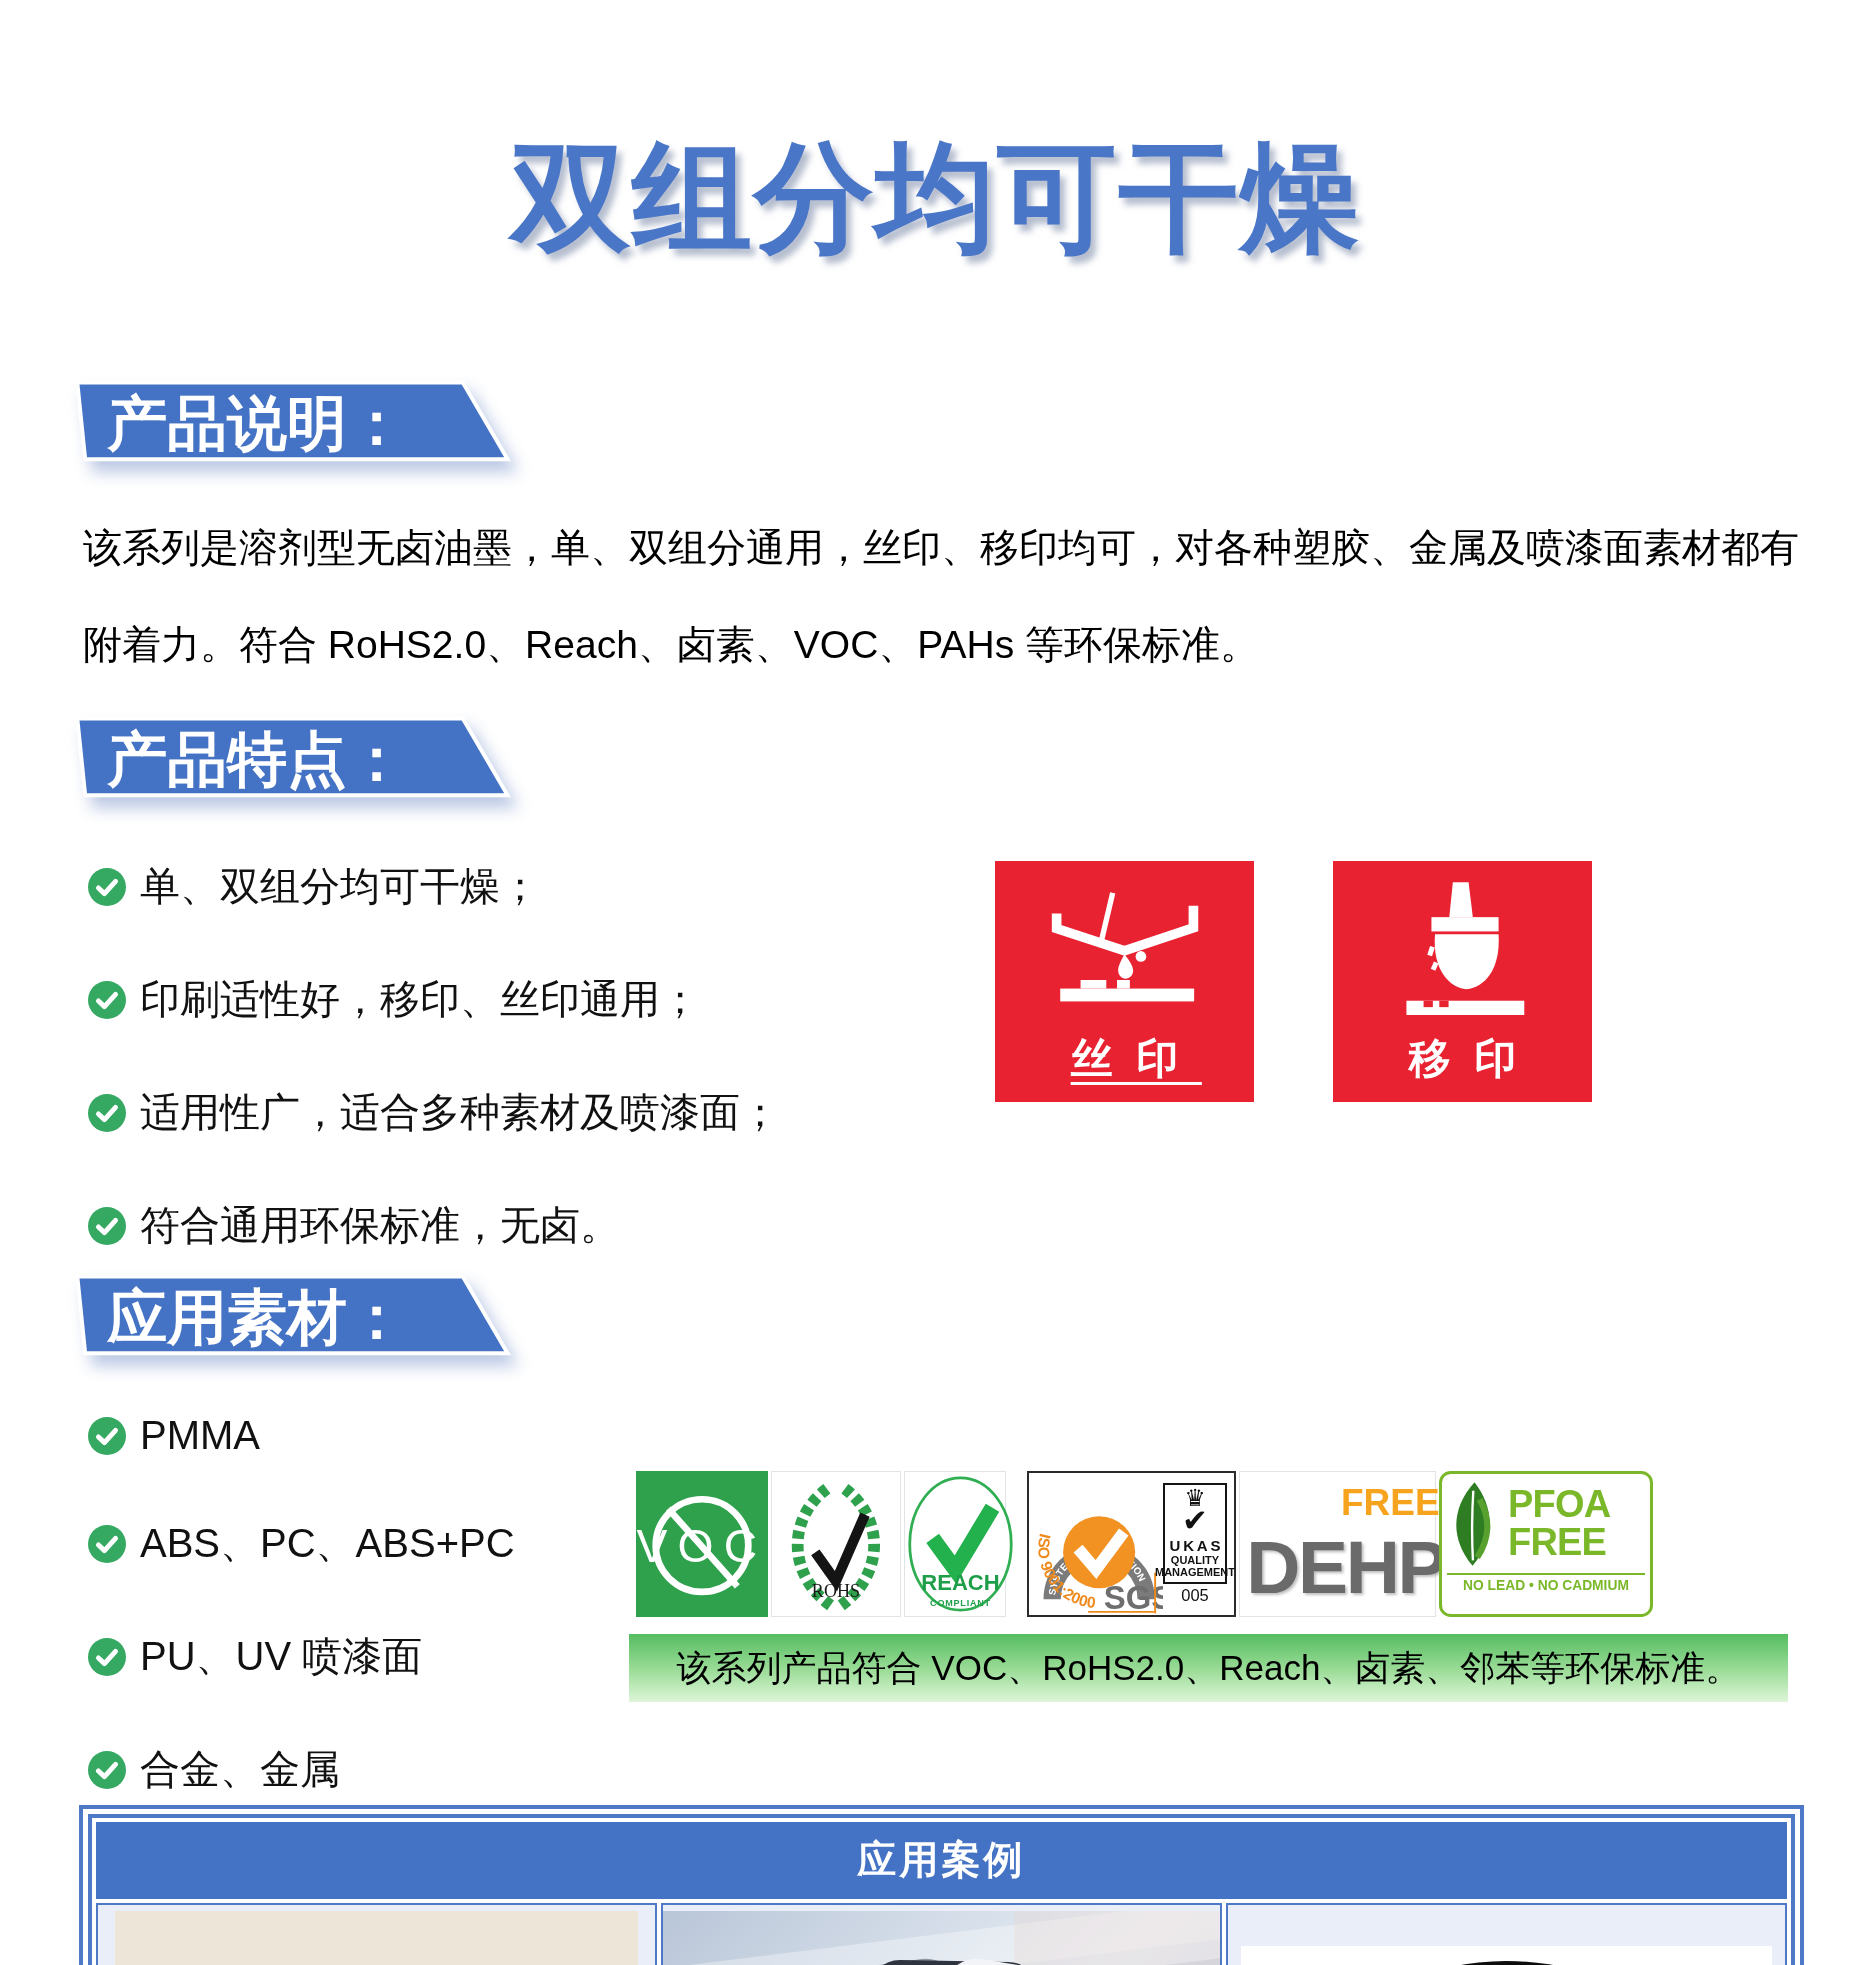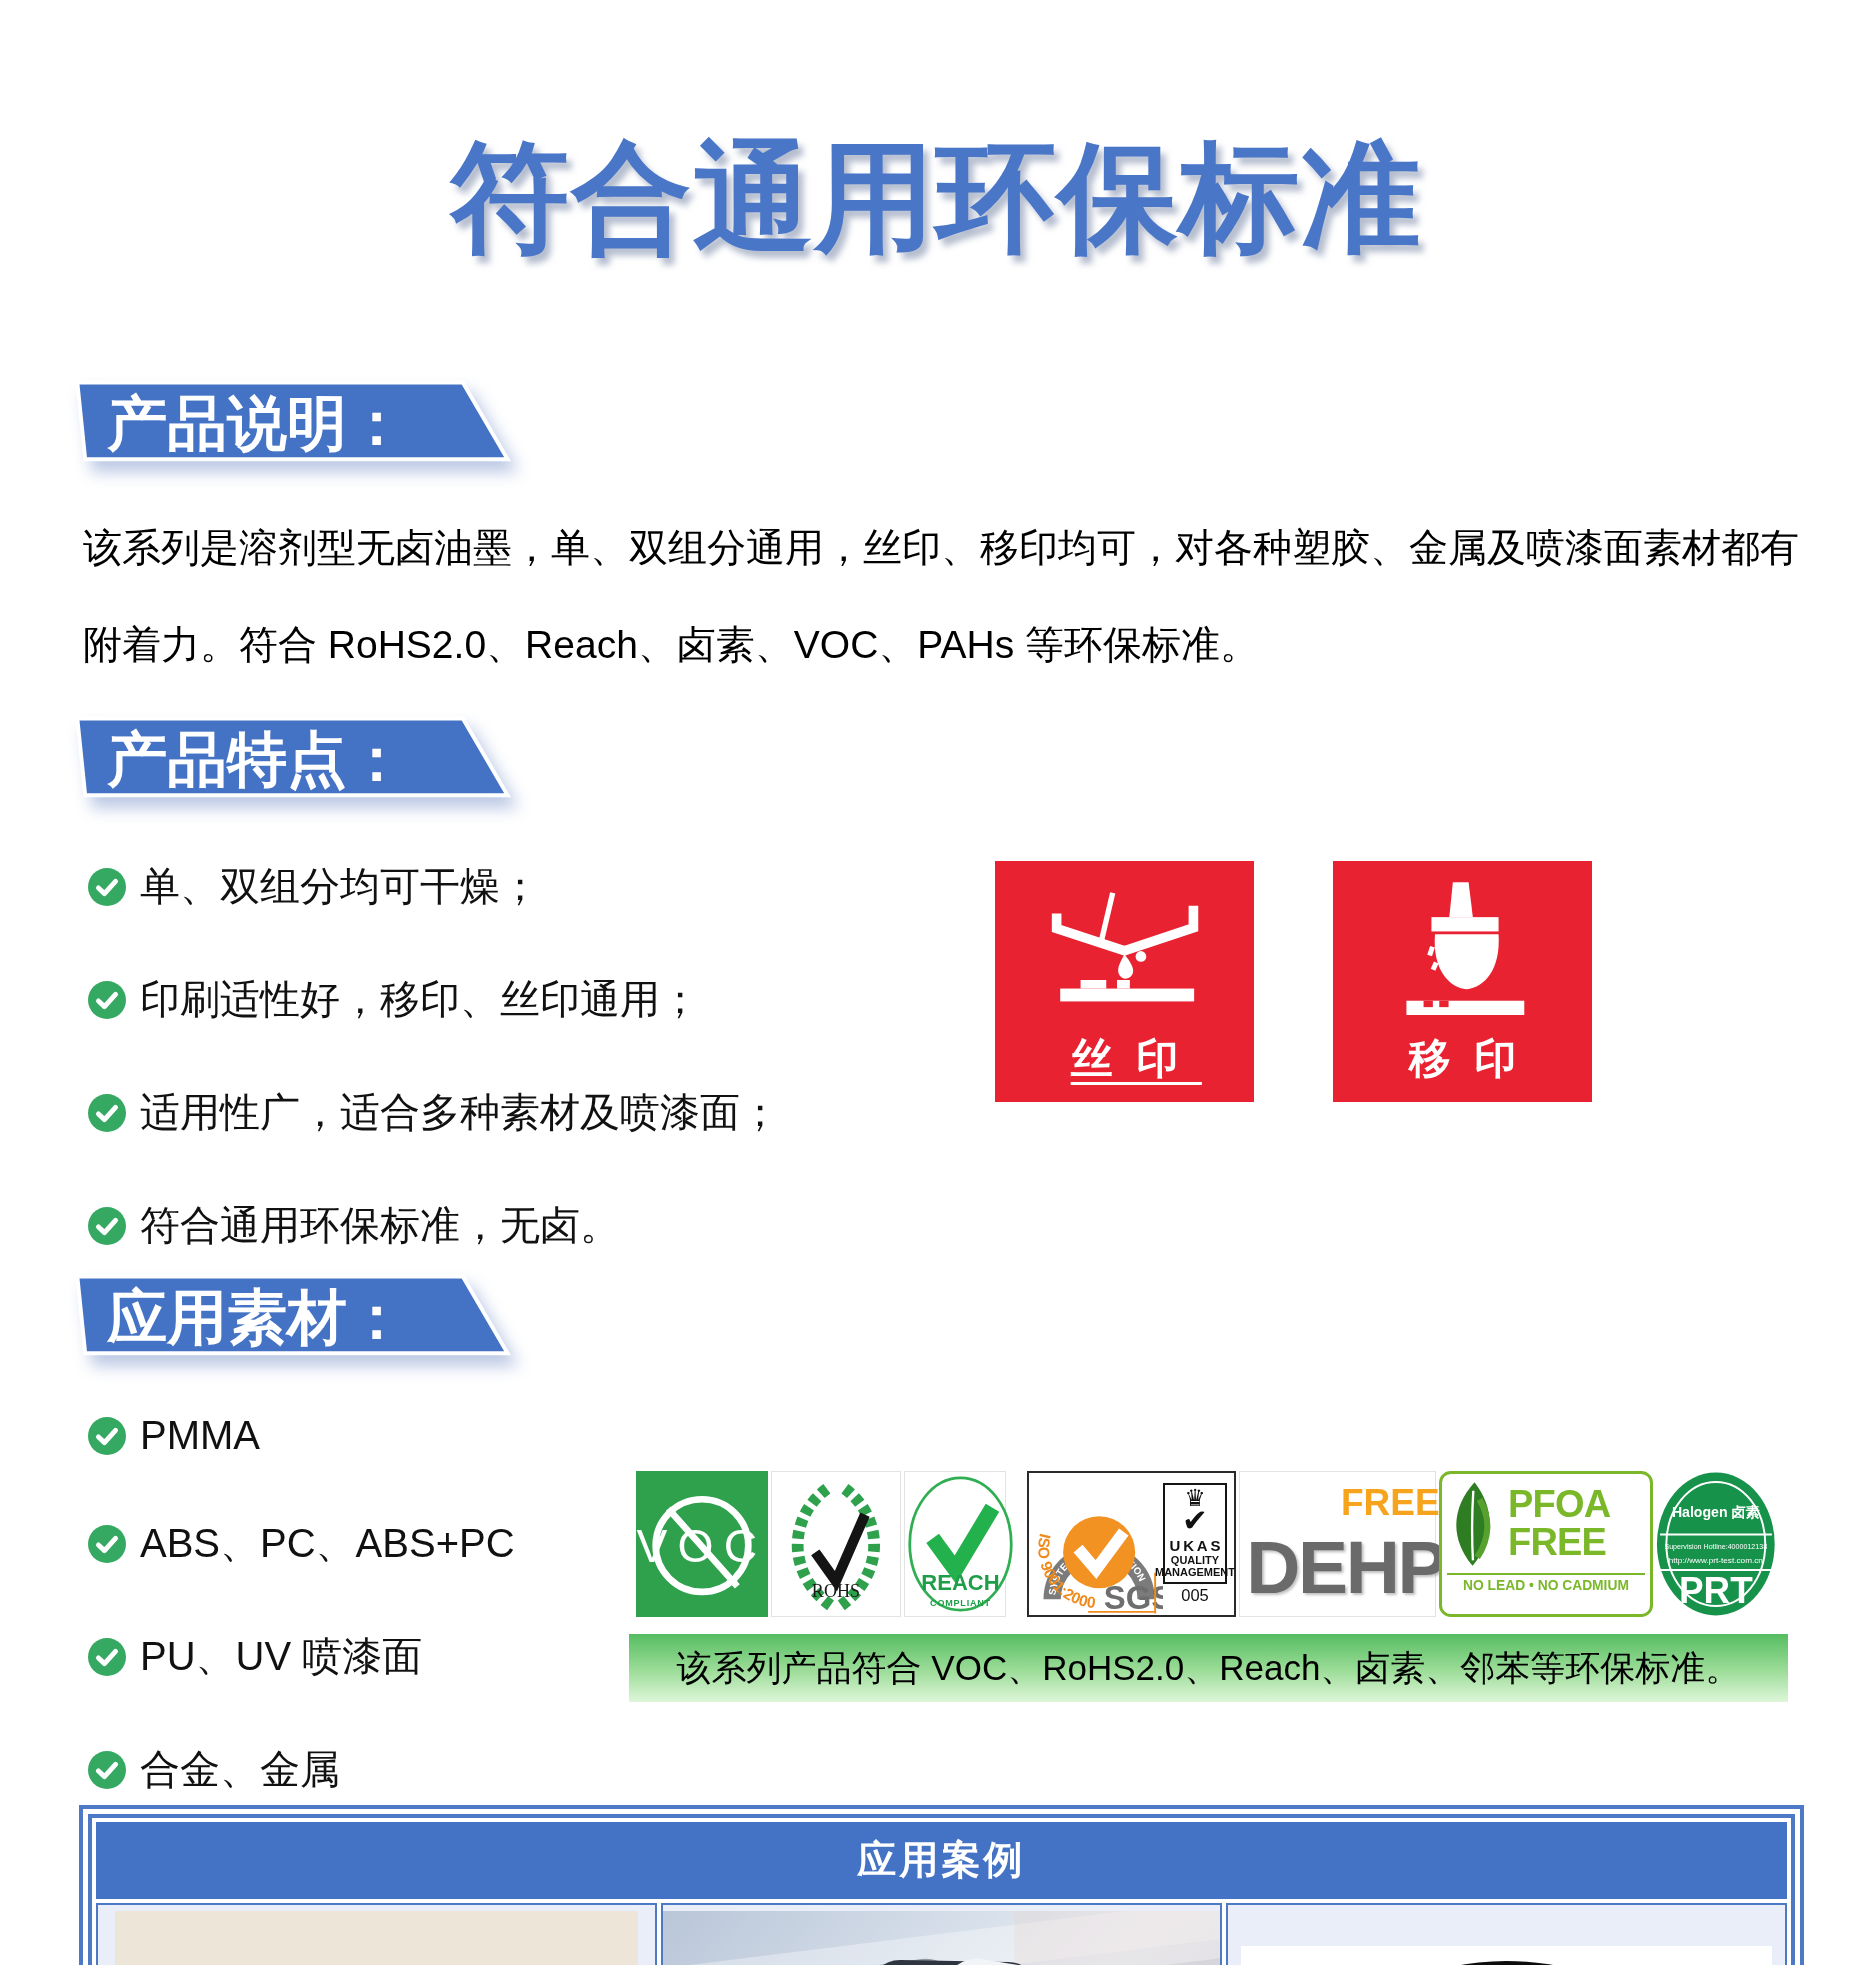--- a/index.html
+++ b/index.html
@@ -83,21 +83,21 @@
   .case-cell{flex:1 1 0;background:#e9eef8;border:2px solid #4e79c7;box-sizing:border-box;overflow:hidden;}
   .photo-laptop{display:block;width:523px;height:489px;margin:5.9px auto 0;}
   .photo-glass{display:block;width:100%;height:500px;margin-top:5.9px;}
   .photo-dash{display:block;width:531px;height:442px;margin:41px auto 0;background:#fff;}
 </style>
 </head>
 <body>
 
 <div id="page">
 
-  <div class="page-title">符合通用环保标准</div>
+  <div class="page-title">双组分均可干燥</div>
 
   <svg id="banner-desc" class="banner" width="472" height="118" viewBox="0 0 1200 300">
     <polygon class="banner-shape" points="11,14 991,14 1105,209 31,209"></polygon>
     <text class="banner-text" x="88" y="170">产品说明：</text>
   </svg>
 
   <div class="desc-body">该系列是溶剂型无卤油墨，单、双组分通用，丝印、移印均可，对各种塑胶、金属及喷漆面素材都有附着力。符合 RoHS2.0、Reach、卤素、VOC、PAHs 等环保标准。</div>
 
   <svg id="banner-feat" class="banner" width="472" height="118" viewBox="0 0 1200 300">
     <polygon class="banner-shape" points="11,14 991,14 1105,209 31,209"></polygon>
@@ -266,32 +266,20 @@
         </svg>
         <div class="pfoa-words">
           <div>PFOA</div>
           <div>FREE</div>
         </div>
       </div>
       <div class="pfoa-divider"></div>
       <div class="pfoa-sub">NO LEAD • NO CADMIUM</div>
     </div>
 
-    <div id="badge-halogen" class="badge">
-      <svg width="120" height="146" viewBox="0 0 305 372">
-        <ellipse cx="152" cy="186" rx="150" ry="182" fill="#17924b"></ellipse>
-        <ellipse cx="152" cy="186" rx="126" ry="158" fill="none" stroke="#ffffff" stroke-width="5"></ellipse>
-        <text x="152" y="118" text-anchor="middle" font-size="36" font-weight="700" fill="#ffffff">Halogen 卤素</text>
-        <line x1="10" y1="162" x2="295" y2="162" stroke="#ffffff" stroke-width="5"></line>
-        <text x="152" y="200" text-anchor="middle" font-size="20" fill="#ffffff" textLength="262" lengthAdjust="spacingAndGlyphs">Supervision Hotline:4000012138</text>
-        <text x="152" y="234" text-anchor="middle" font-size="20" fill="#ffffff" textLength="240" lengthAdjust="spacingAndGlyphs">http://www.prt-test.com.cn</text>
-        <line x1="10" y1="252" x2="295" y2="252" stroke="#ffffff" stroke-width="5"></line>
-        <text x="152" y="336" text-anchor="middle" font-size="94" font-weight="800" fill="#ffffff">PRT</text>
-      </svg>
-    </div>
   </div>
 
   <div class="compliance">该系列产品符合 VOC、RoHS2.0、Reach、卤素、邻苯等环保标准。</div>
 
   <div class="cases">
     <div class="cases-header">应用案例</div>
     <div class="cases-row">
 
       <div class="case-cell">
         <svg class="photo-laptop" viewBox="0 0 1330 1245" preserveAspectRatio="none">

